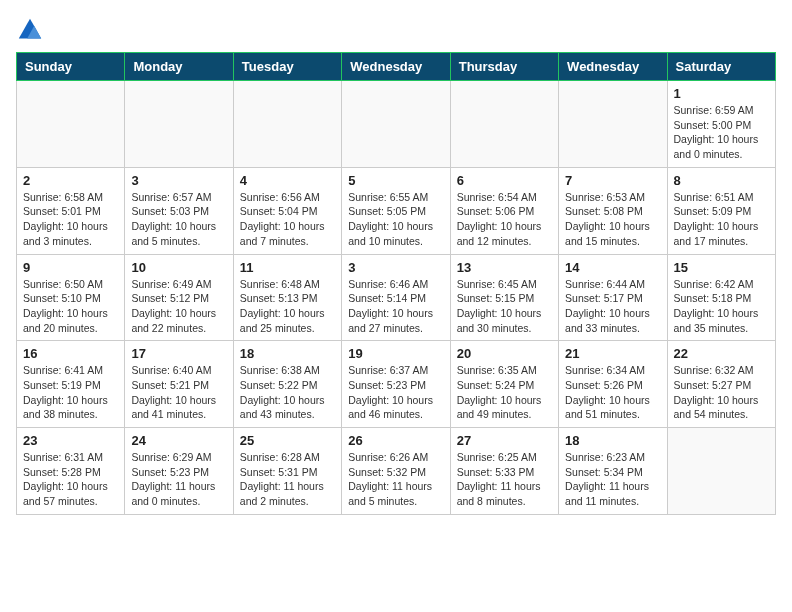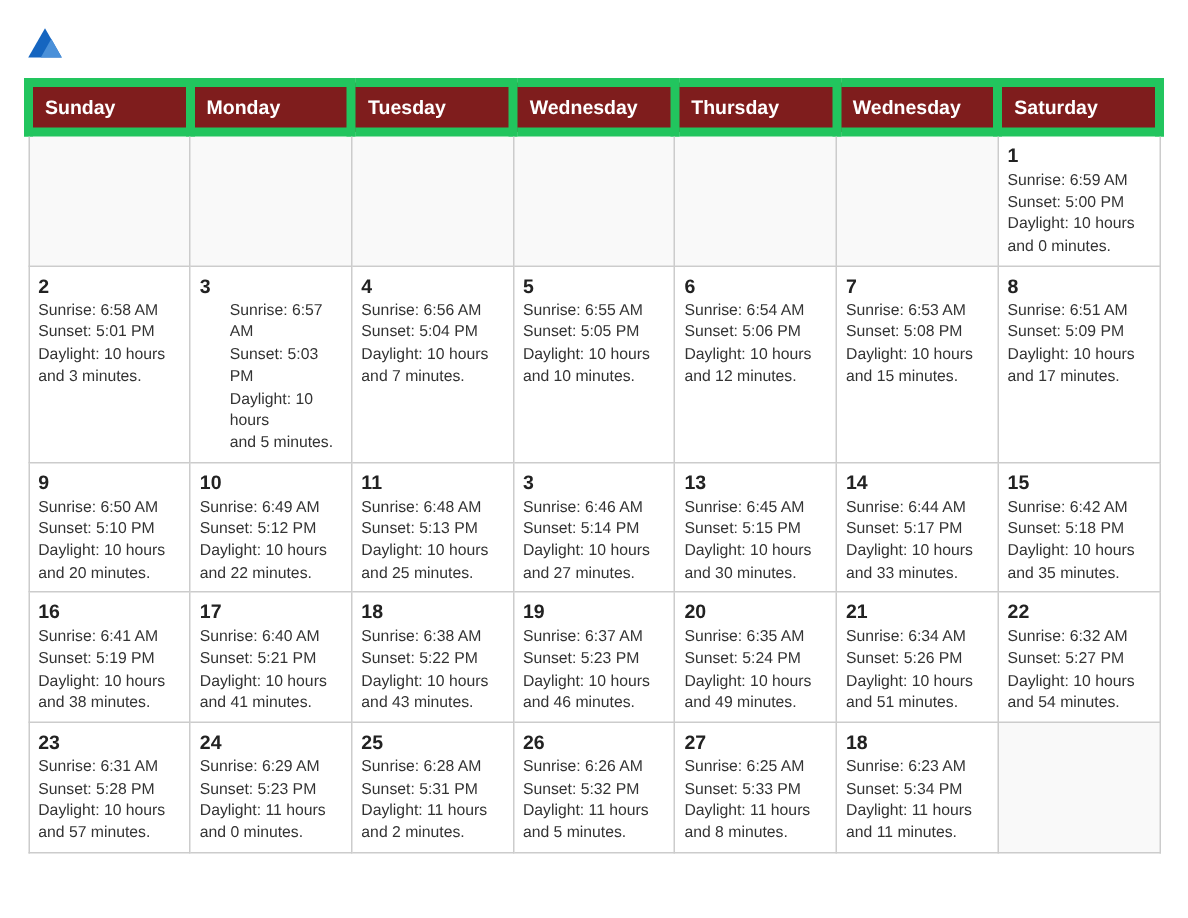--- a/index.html
+++ b/index.html
@@ -43,27 +43,27 @@
     .location {
       font-size: 14px;
       color: #444;
     }
     .calendar {
       width: 100%;
       border-collapse: collapse;
       border: 1px solid #ccc;
     }
     .calendar th {
-      background-color: #7f1d1d;
+      background-color: #0c4a6e;
       color: #fff;
       font-size: 13px;
       font-weight: bold;
       padding: 6px 8px;
       text-align: left;
-      border: 6px solid #22c55e;
+      border: 1px solid #22c55e;
     }
     .calendar td {
       border: 1px solid #ccc;
       vertical-align: top;
       padding: 5px 6px;
       font-size: 11px;
       color: #333;
       width: calc(100% / 7);
       height: 80px;
     }
@@ -134,21 +134,21 @@
       <tr>
         <td>
           <span class="day-number">2</span>
           <div class="day-info" style="white-space: pre-line;">Sunrise: 6:58 AM
 Sunset: 5:01 PM
 Daylight: 10 hours
 and 3 minutes.</div>
         </td>
         <td>
           <span class="day-number">3</span>
-          <div class="day-info" style="white-space: pre-line; margin-left: 20px;">Sunrise: 6:57 AM
+          <div class="day-info" style="white-space: pre-line;">Sunrise: 6:57 AM
 Sunset: 5:03 PM
 Daylight: 10 hours
 and 5 minutes.</div>
         </td>
         <td>
           <span class="day-number">4</span>
           <div class="day-info" style="white-space: pre-line;">Sunrise: 6:56 AM
 Sunset: 5:04 PM
 Daylight: 10 hours
 and 7 minutes.</div>

